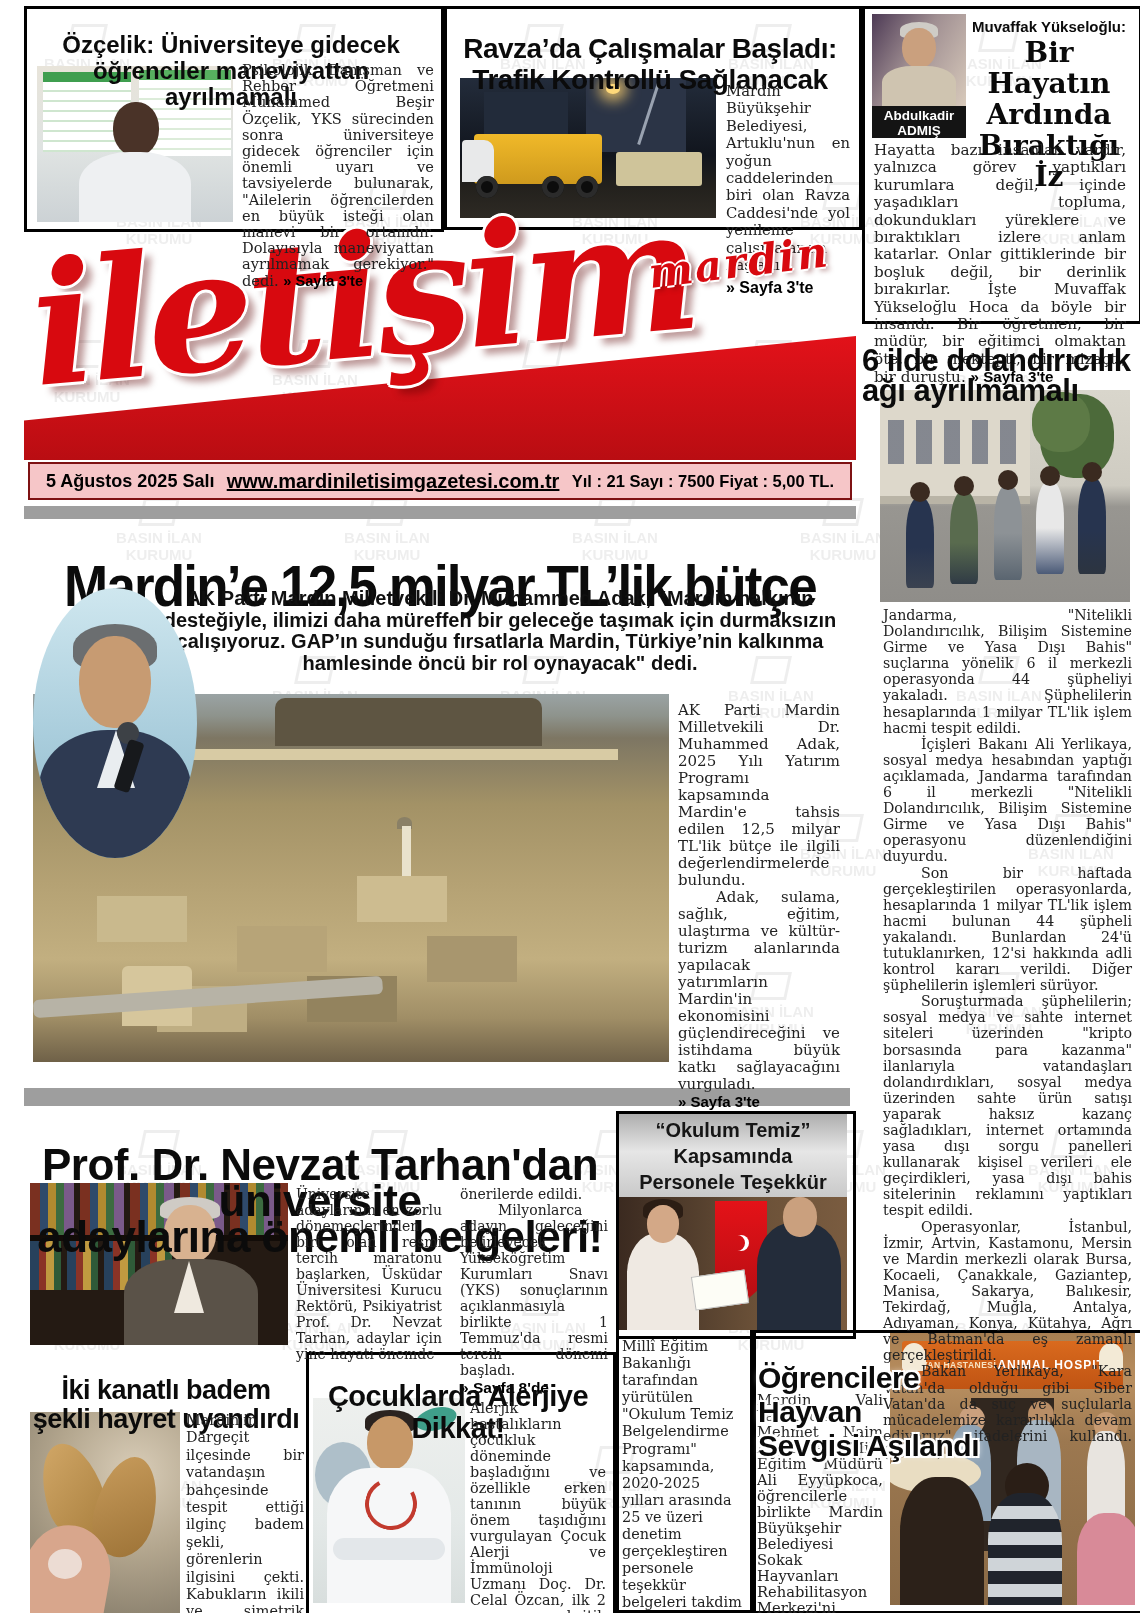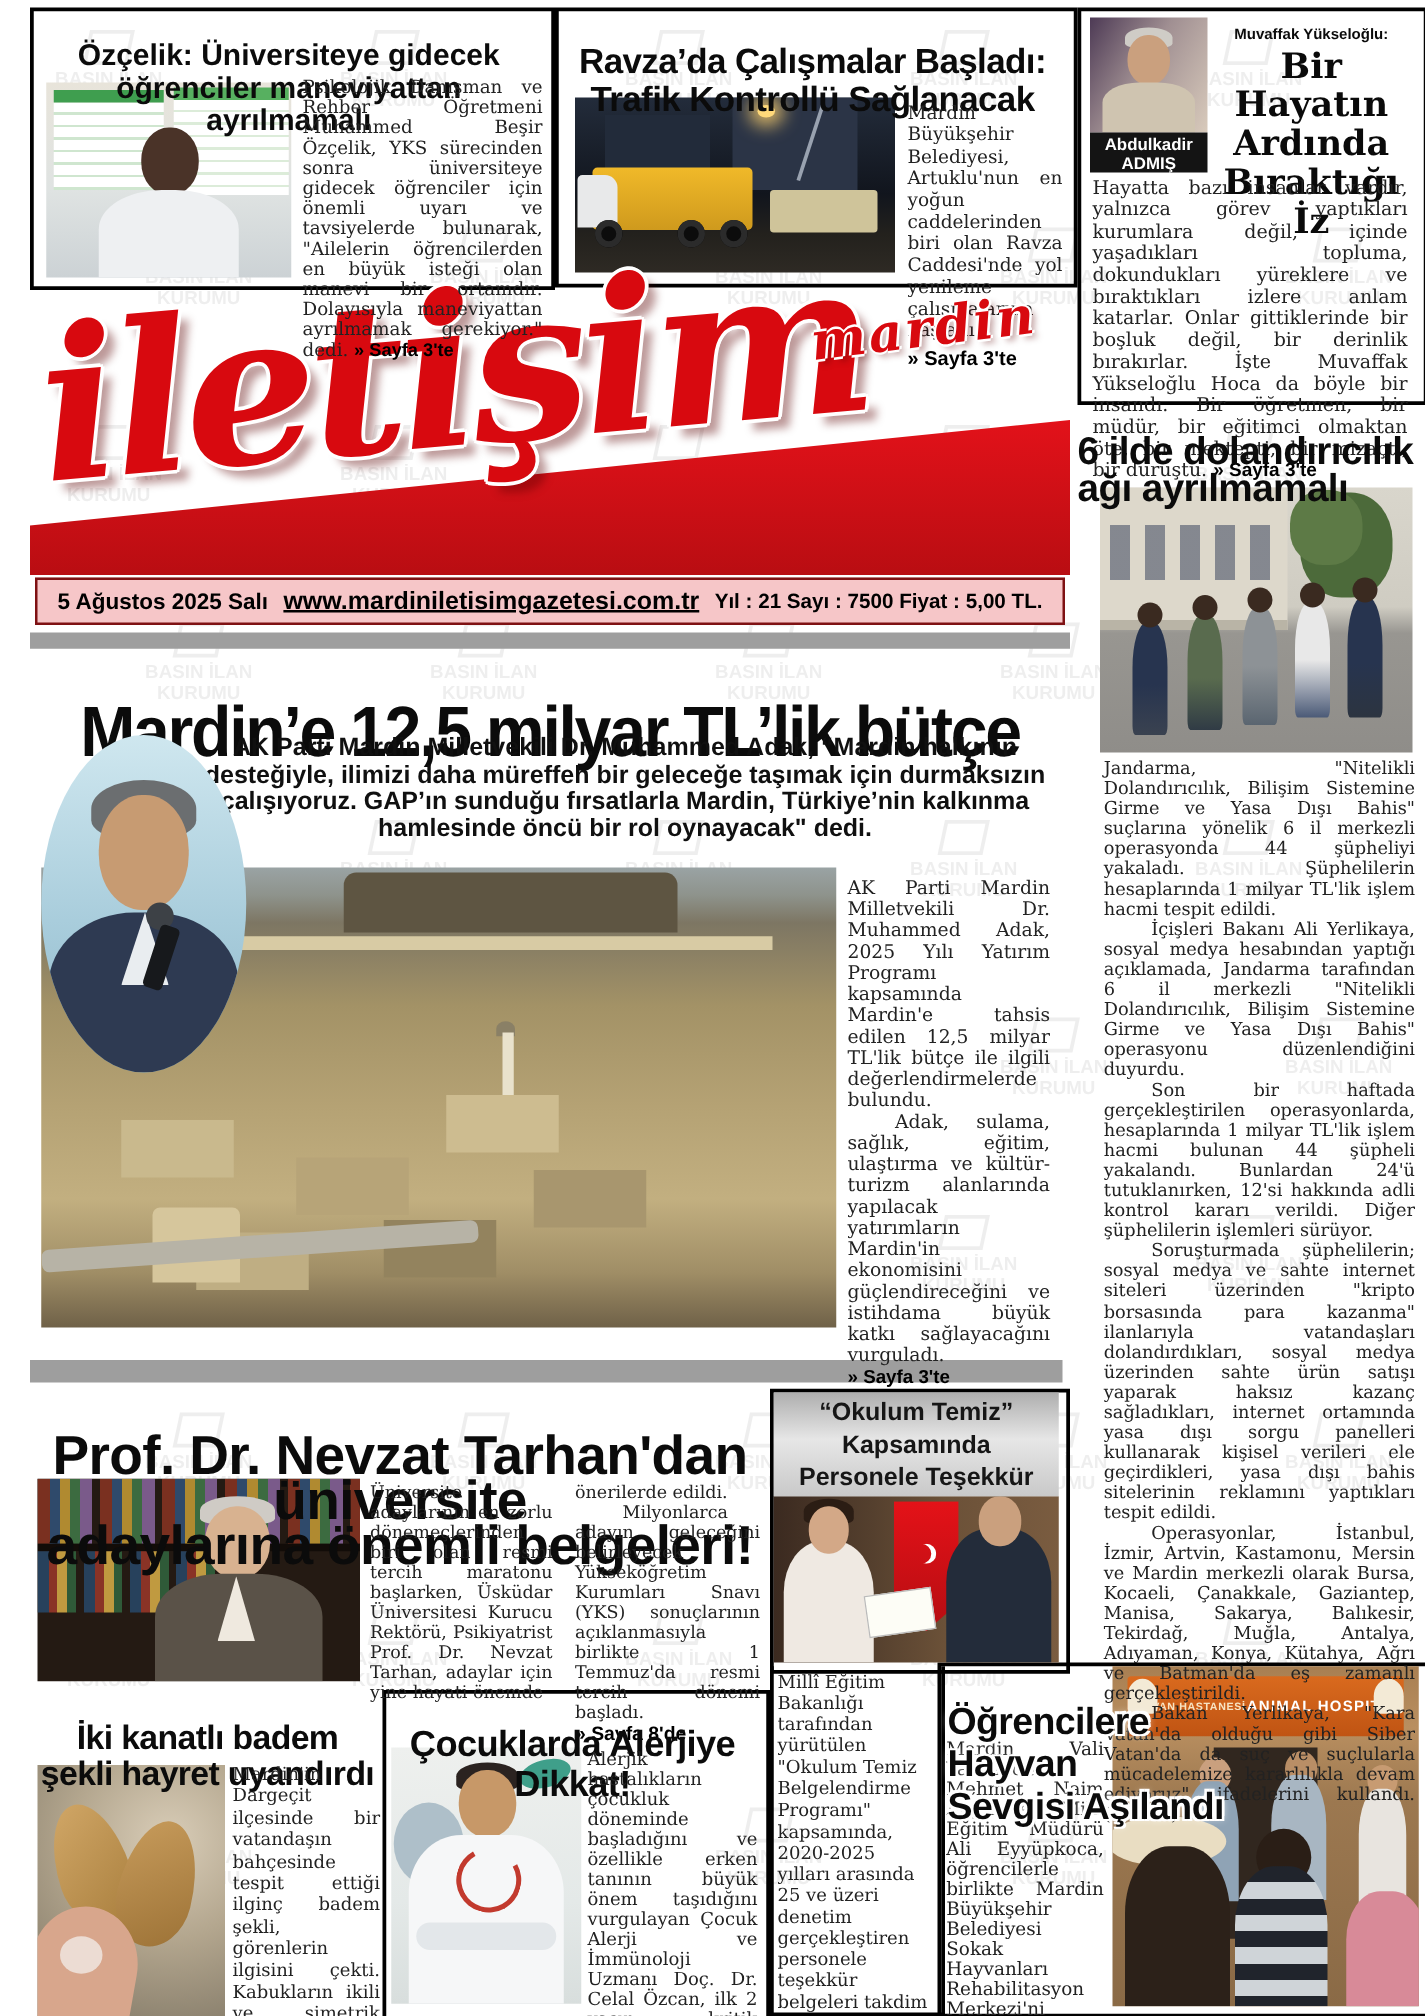--- a/index.html
+++ b/index.html
@@ -54,21 +54,21 @@
   #tx-ravza .pref{display:block;text-align:left;margin-top:6px;font-size:16px;}
 
   
   #box-admis{left:862px;top:6px;width:274px;height:312px;}
   #ph-admis{left:872px;top:14px;width:94px;height:92px;background:linear-gradient(120deg,#4d3a55,#a08f92 45%,#d8cabb);}
   #ph-admis .head{position:absolute;left:30px;top:14px;width:34px;height:40px;background:#caa07e;border-radius:48%;}
   #ph-admis .hair{position:absolute;left:28px;top:8px;width:38px;height:16px;background:#cfccc6;border-radius:50% 50% 20% 20%;}
   #ph-admis .torso{position:absolute;left:10px;top:52px;width:74px;height:40px;background:#cfc4b0;border-radius:40% 40% 0 0;}
   #plate-admis{left:872px;top:106px;width:94px;height:32px;background:#141414;z-index:3;color:#fff;
       font:700 13.5px/15px "Liberation Sans",sans-serif;text-align:center;padding-top:2px;box-sizing:border-box;}
-  #kick-admis{left:966px;top:18px;width:166px;font-size:12px;line-height:18px;text-align:center;}
+  #kick-admis{left:966px;top:18px;width:166px;font-size:15px;line-height:18px;text-align:center;}
   #ti-admis{left:964px;top:37px;width:170px;z-index:3;font-family:"DejaVu Serif",serif;font-weight:700;
       font-size:28px;line-height:31px;text-align:center;color:#0a0a0a;}
   #ti-admis .l{display:block;}
   #tx-admis{left:874px;top:142px;width:252px;font-size:15.2px;line-height:17.4px;}
 
   
   #hl-fraud{left:862px;top:320px;width:278px;font-size:31px;line-height:30px;letter-spacing:-.5px;}
   #ph-fraud{left:880px;top:390px;width:250px;height:212px;
       background:linear-gradient(180deg,#d9d6cc 0,#cfccc2 45%,#989691 55%,#8f8d89 100%);}
   #ph-fraud .bldg{position:absolute;left:0;top:0;width:150px;height:106px;background:#ddd8cb;

